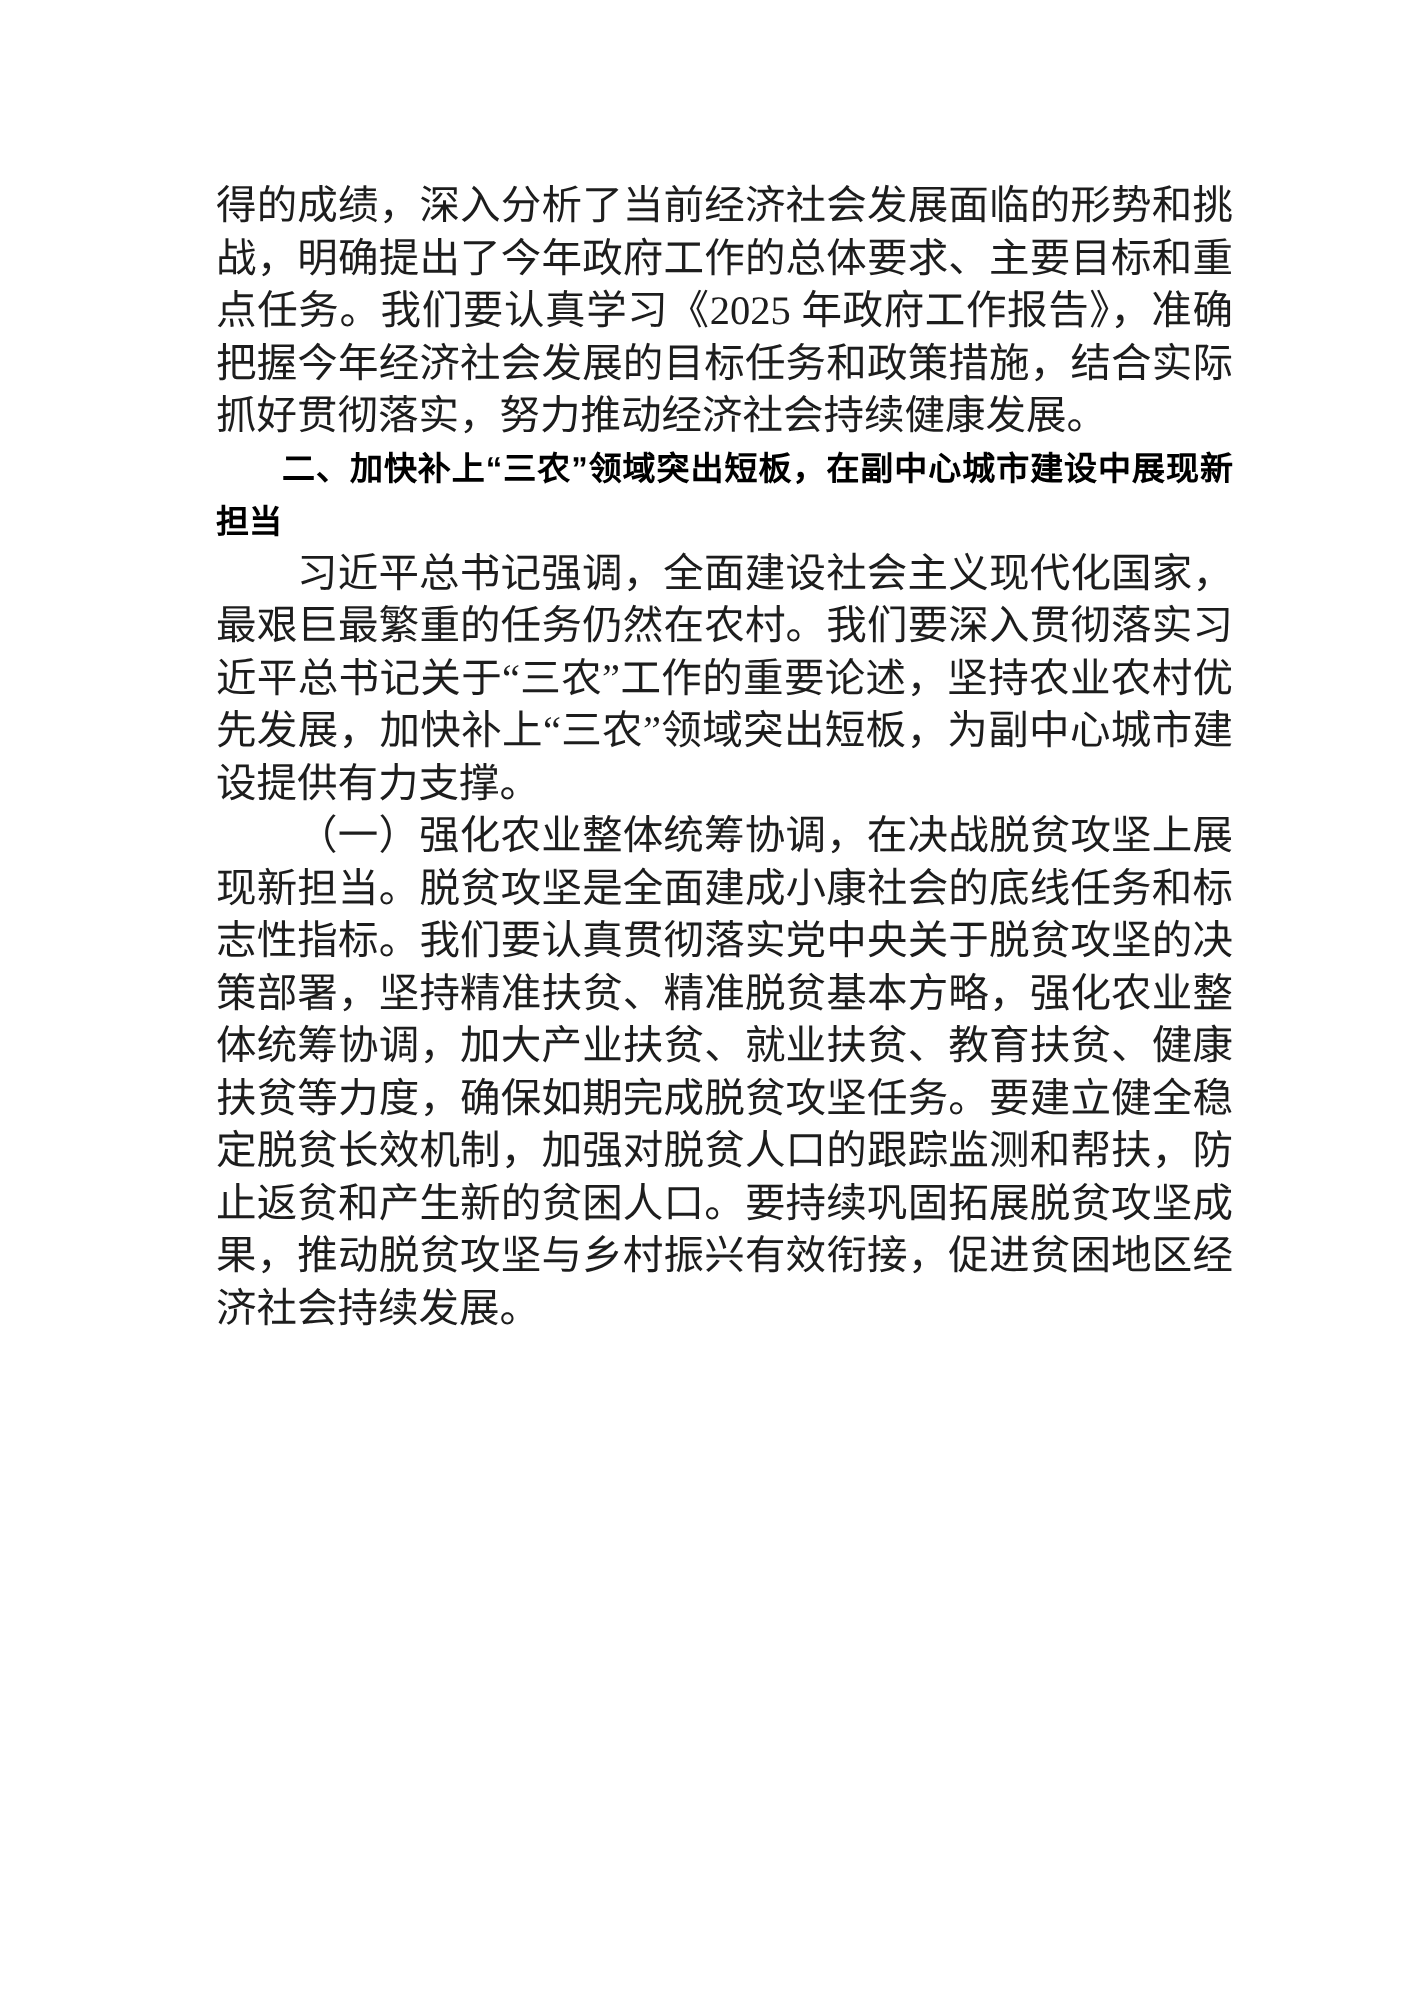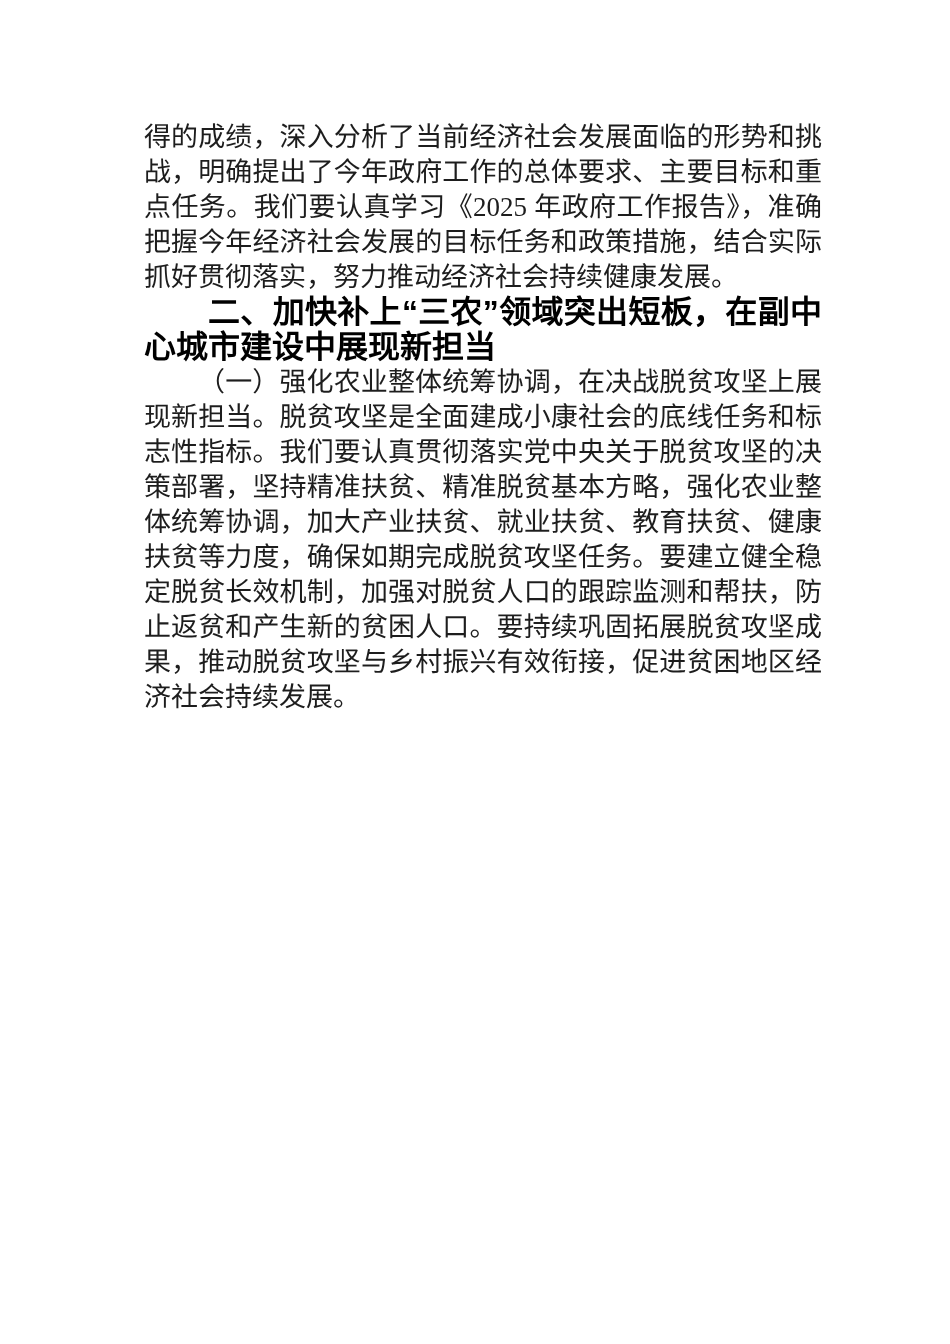--- a/index.html
+++ b/index.html
@@ -31,31 +31,32 @@
     text-indent: 2em;
     word-break: break-all;
   }
   .para.no-indent {
     text-indent: 0;
   }
   .section-heading {
     margin: 0;
     padding: 0;
     text-indent: 2em;
-    font-size: 32px;
+    font-size: 22px;
     line-height: 35px;
     font-weight: bold;
     color: #000000;
     font-family: "Liberation Sans", "DejaVu Sans", sans-serif;
     text-align: justify;
     word-break: break-all;
   }
 </style>
 </head>
 <body>
 
 <div class="page">
   <div class="text-block">
     <p class="para no-indent">得的成绩，深入分析了当前经济社会发展面临的形势和挑战，明确提出了今年政府工作的总体要求、主要目标和重点任务。我们要认真学习《2025 年政府工作报告》，准确把握今年经济社会发展的目标任务和政策措施，结合实际抓好贯彻落实，努力推动经济社会持续健康发展。</p>
     <h2 class="section-heading">二、加快补上“三农”领域突出短板，在副中心城市建设中展现新担当</h2>
+    <p class="para">习近平总书记强调，全面建设社会主义现代化国家，最艰巨最繁重的任务仍然在农村。我们要深入贯彻落实习近平总书记关于“三农”工作的重要论述，坚持农业农村优先发展，加快补上“三农”领域突出短板，为副中心城市建设提供有力支撑。</p>
     <p class="para">（一）强化农业整体统筹协调，在决战脱贫攻坚上展现新担当。脱贫攻坚是全面建成小康社会的底线任务和标志性指标。我们要认真贯彻落实党中央关于脱贫攻坚的决策部署，坚持精准扶贫、精准脱贫基本方略，强化农业整体统筹协调，加大产业扶贫、就业扶贫、教育扶贫、健康扶贫等力度，确保如期完成脱贫攻坚任务。要建立健全稳定脱贫长效机制，加强对脱贫人口的跟踪监测和帮扶，防止返贫和产生新的贫困人口。要持续巩固拓展脱贫攻坚成果，推动脱贫攻坚与乡村振兴有效衔接，促进贫困地区经济社会持续发展。</p>
   </div>
 </div>
 
 </body></html>

